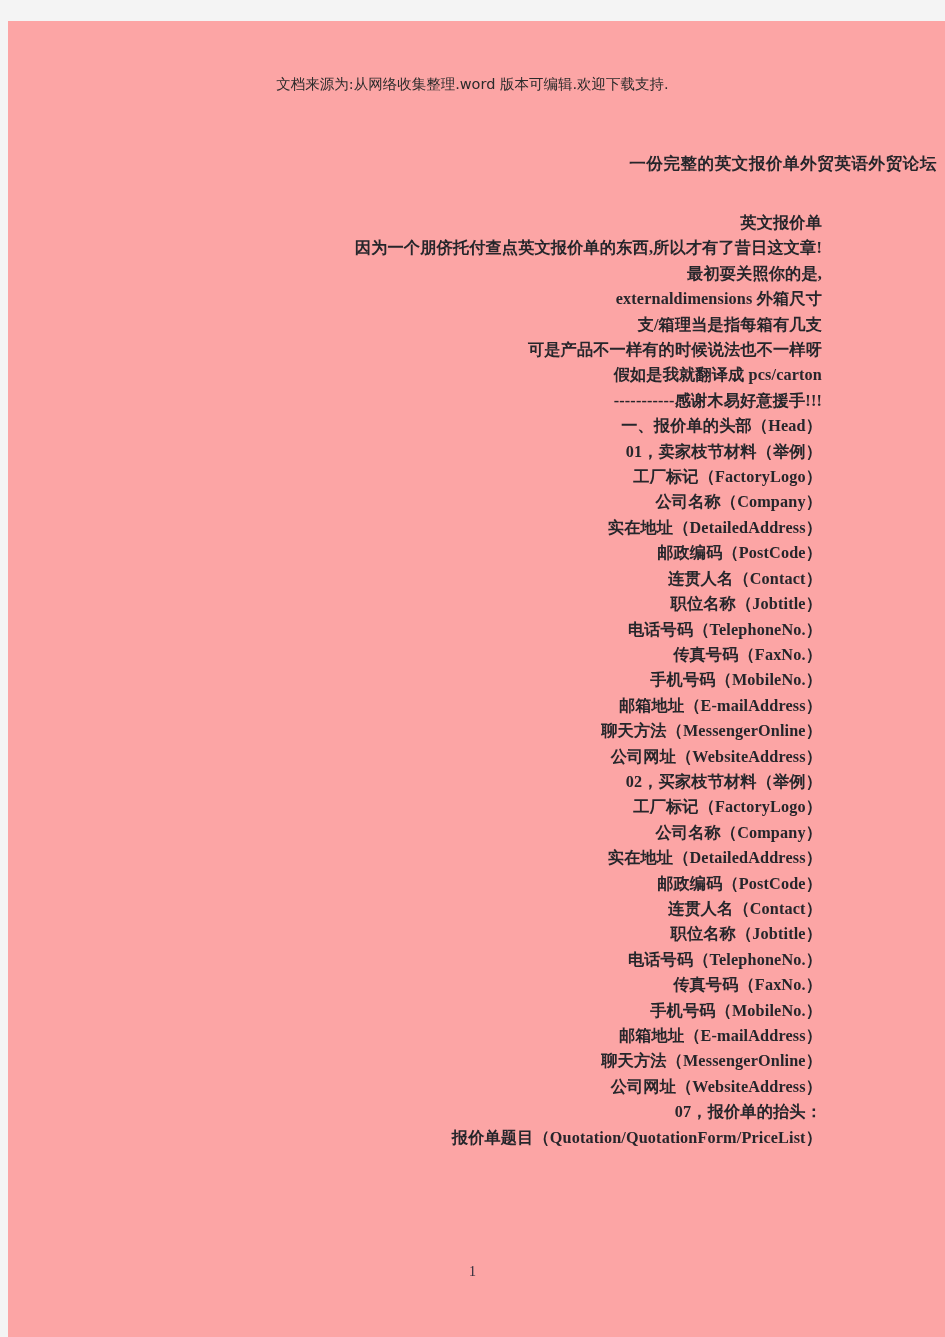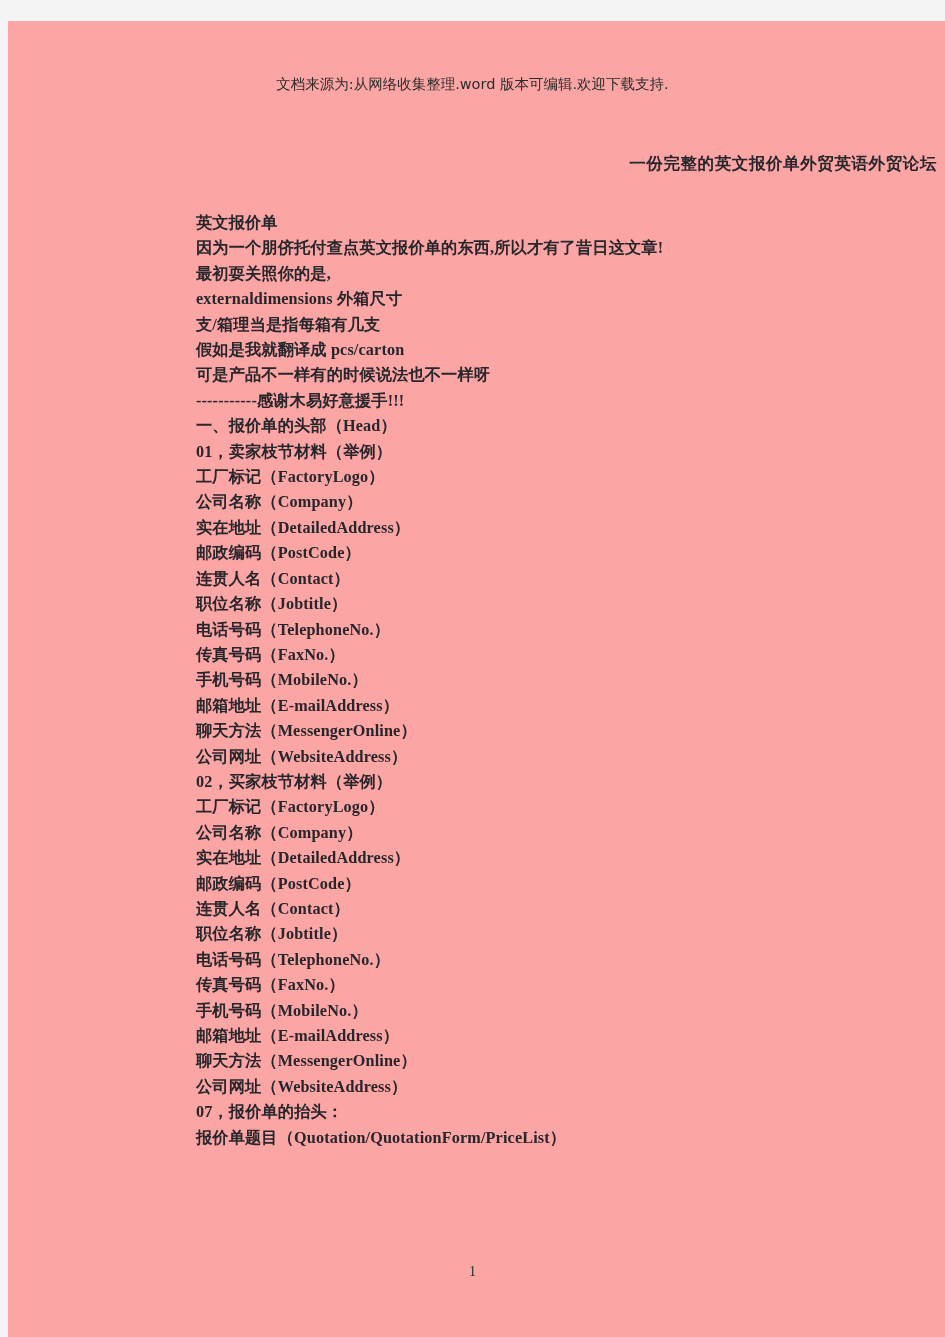--- a/index.html
+++ b/index.html
@@ -82,20 +82,21 @@
 
   .body-line {
     font-family: "Liberation Serif", "DejaVu Serif", serif;
     font-weight: bold;
     font-size: 16.2px;
     line-height: 25.4px;
     color: #26262b;
     padding-left: 56px;
     white-space: nowrap;
     letter-spacing: 0.15px;
+    text-align: right;
   }
 
   
   .page-number {
     position: absolute;
     left: 0;
     top: 1243px;
     width: 929px;
     text-align: center;
     font-family: "Liberation Serif", "DejaVu Serif", serif;
@@ -113,22 +114,22 @@
   <div class="doc-title">一份完整的英文报价单外贸英语外贸论坛</div>
 
   <div id="text-column">
 
     <div class="body-lines" id="body-lines">
         <div class="body-line">英文报价单</div>
         <div class="body-line">因为一个朋侪托付查点英文报价单的东西,所以才有了昔日这文章!</div>
         <div class="body-line">最初耍关照你的是,</div>
         <div class="body-line">externaldimensions 外箱尺寸</div>
         <div class="body-line">支/箱理当是指每箱有几支</div>
+        <div class="body-line">可是产品不一样有的时候说法也不一样呀</div>
         <div class="body-line">假如是我就翻译成 pcs/carton</div>
-        <div class="body-line">可是产品不一样有的时候说法也不一样呀</div>
         <div class="body-line">-----------感谢木易好意援手!!!</div>
         <div class="body-line">一、报价单的头部（Head）</div>
         <div class="body-line">01，卖家枝节材料（举例）</div>
         <div class="body-line">工厂标记（FactoryLogo）</div>
         <div class="body-line">公司名称（Company）</div>
         <div class="body-line">实在地址（DetailedAddress）</div>
         <div class="body-line">邮政编码（PostCode）</div>
         <div class="body-line">连贯人名（Contact）</div>
         <div class="body-line">职位名称（Jobtitle）</div>
         <div class="body-line">电话号码（TelephoneNo.）</div>

